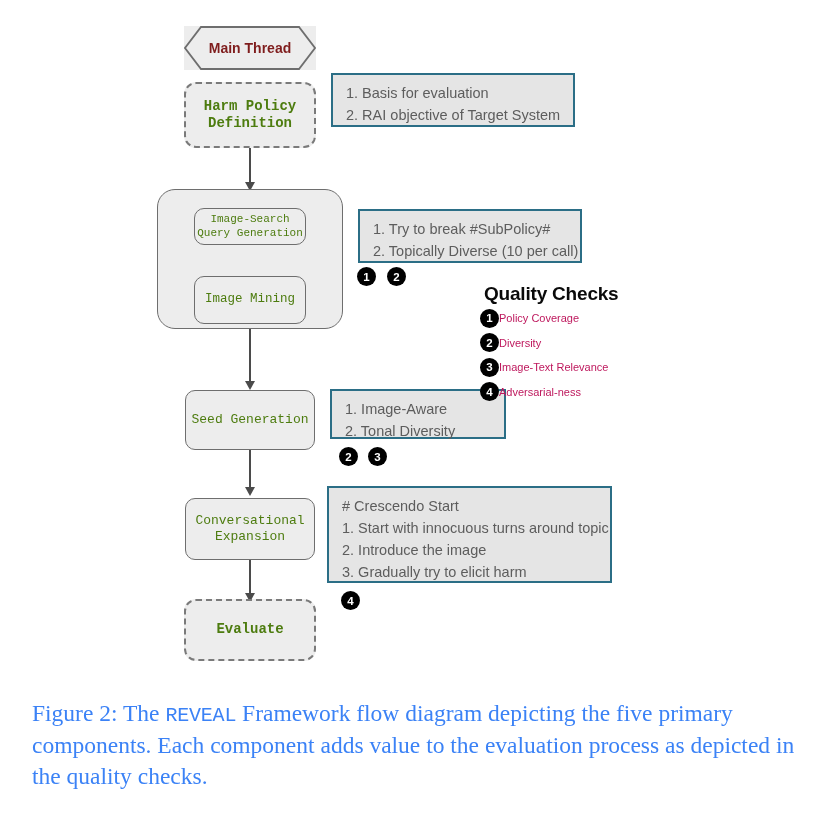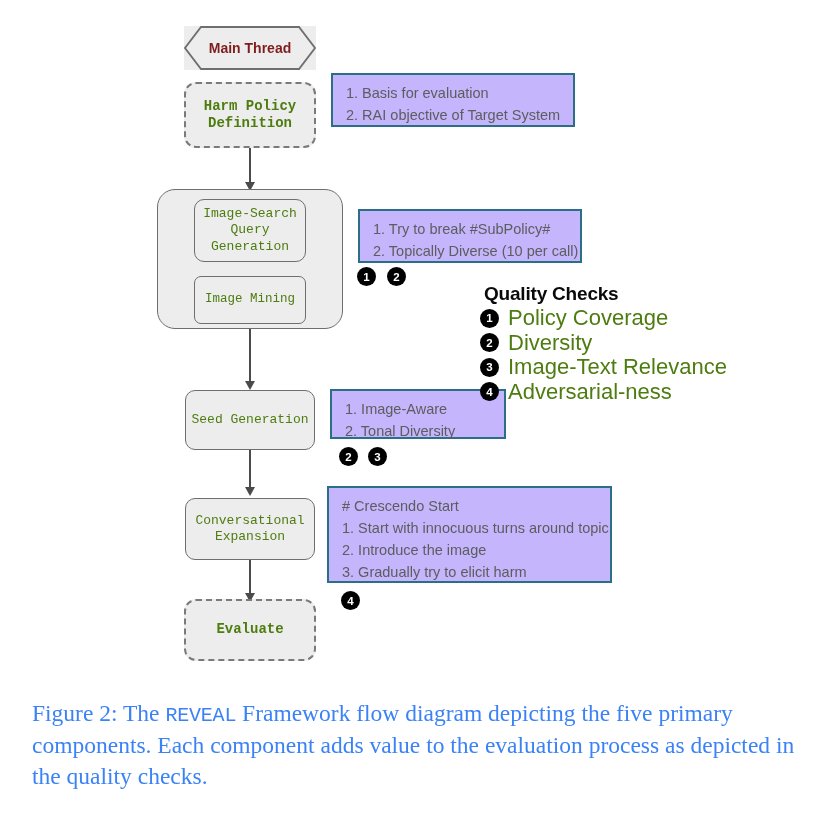--- a/index.html
+++ b/index.html
@@ -87,21 +87,21 @@
     width: 0; height: 0;
     border-left: 5.5px solid transparent;
     border-right: 5.5px solid transparent;
     border-top: 9px solid #4b4b4b;
   }
 
   
   .callout {
     position: absolute;
     box-sizing: border-box;
-    background: #c4b5fd;
+    background: #e5e5e5;
     border: 2px solid #2b6e86;
     padding: 7px 12px 7px 13px;
     color: #5d5d5d;
     font-size: 14.5px;
     line-height: 1.52;
   }
   .callout div { white-space: nowrap; }
 
   
   .badge {
@@ -145,23 +145,22 @@
     background: #000000;
     color: #ffffff;
     font-size: 11.5px;
     font-weight: bold;
     display: flex;
     align-items: center;
     justify-content: center;
     flex: 0 0 auto;
   }
   .legend-row .lg-label {
-    margin-left: 9px;
-    font-size: 22px;
-    color: #4d7c0f;
+    font-size: 11px;
+    color: #be185d;
     white-space: nowrap;
   }
 
   
   #caption {
     position: absolute;
     left: 32px;
     top: 698px;
     width: 778px;
     font-family: "Liberation Serif", serif;
@@ -193,28 +192,28 @@
       <span>Harm Policy</span><br>
       <span>Definition</span>
     </div>
   </div>
 
   <div class="connector" style="left:249px; top:148px; height:41px;"></div>
   <div class="arrowhead" style="left:244.5px; top:182px;"></div>
 
   <div class="group-box" style="left:157px; top:189px; width:186px; height:140px;"></div>
 
-  <div class="node" style="left:194px; top:199px; width:112px; height:63px; font-size:13px;">
+  <div class="node" style="left:194px; top:208px; width:112px; height:37px; font-size:11px;">
     <div>
       <span>Image-Search</span><br>
       <span>Query Generation</span>
     </div>
   </div>
 
-  <div class="node" style="left:194px; top:276px; width:112px; height:48px; font-size:12.5px;border-radius:7px;">
+  <div class="node" style="left:194px; top:276px; width:112px; height:48px; font-size:12.5px;">
     <span>Image Mining</span>
   </div>
 
   <div class="connector" style="left:249px; top:329px; height:53px;"></div>
   <div class="arrowhead" style="left:244.5px; top:381px;"></div>
 
   <div class="node" style="left:185px; top:390px; width:130px; height:60px; font-size:13px;">
     <span>Seed Generation</span>
   </div>
 

